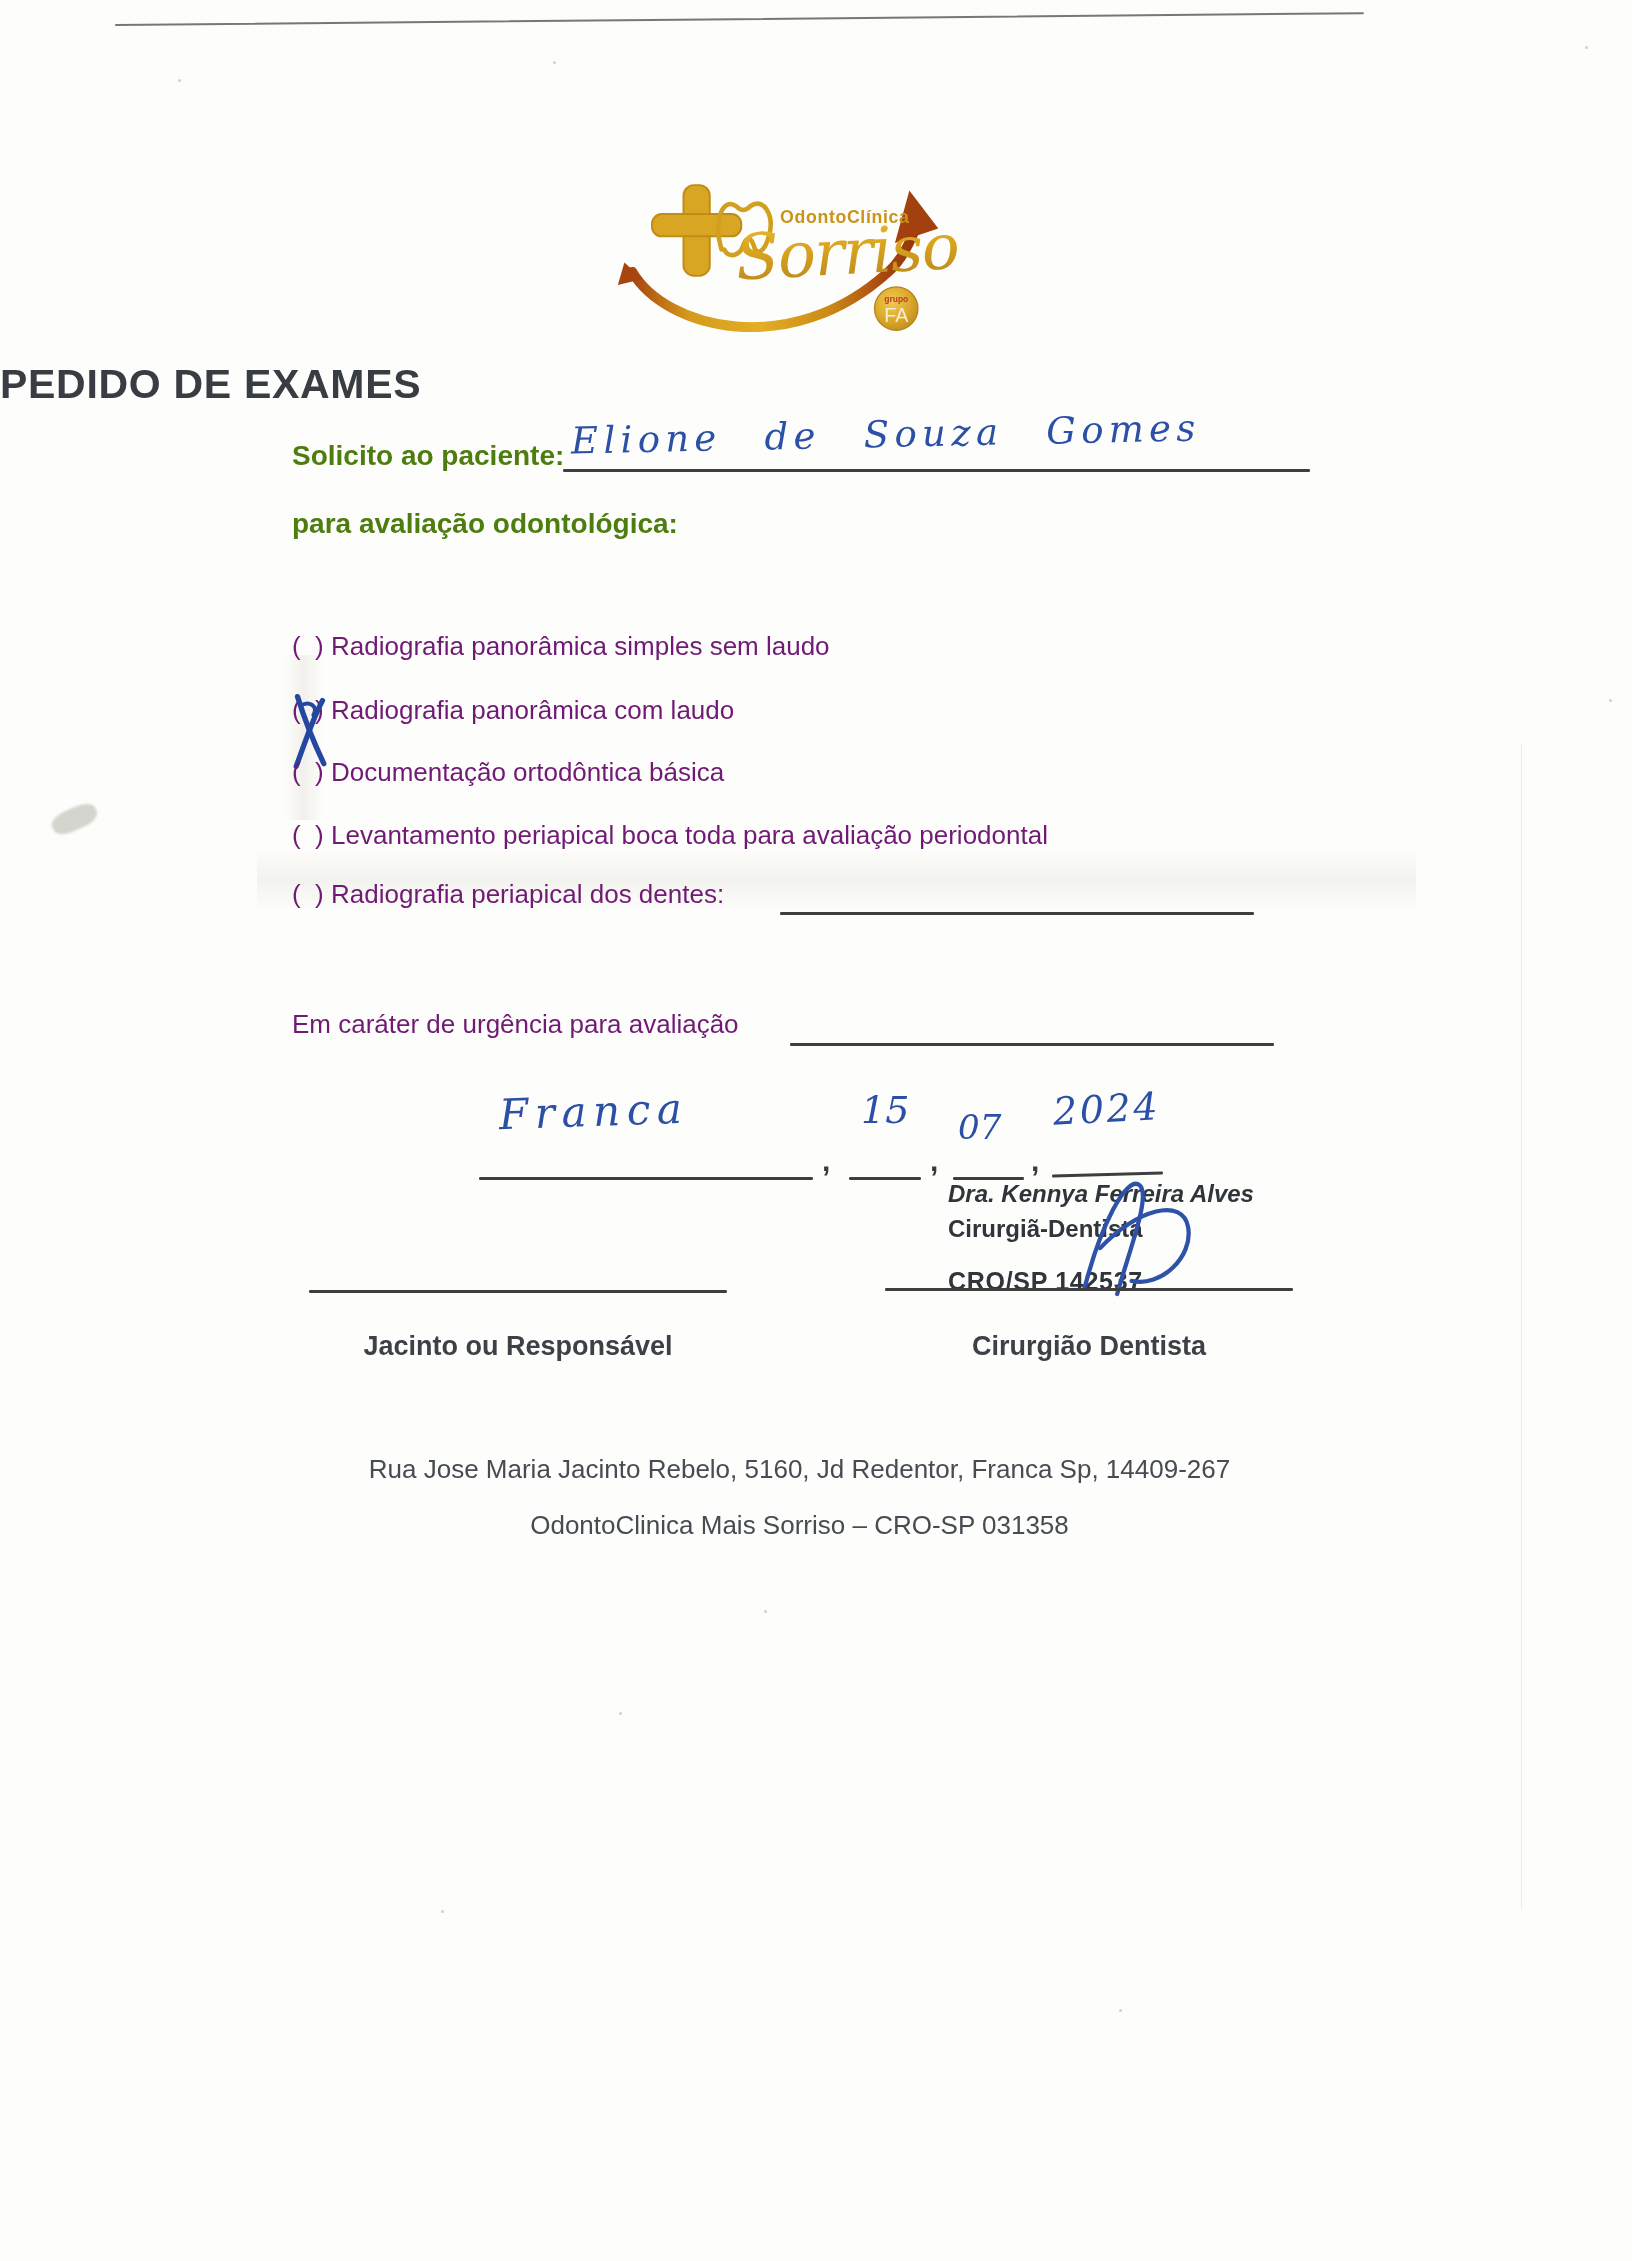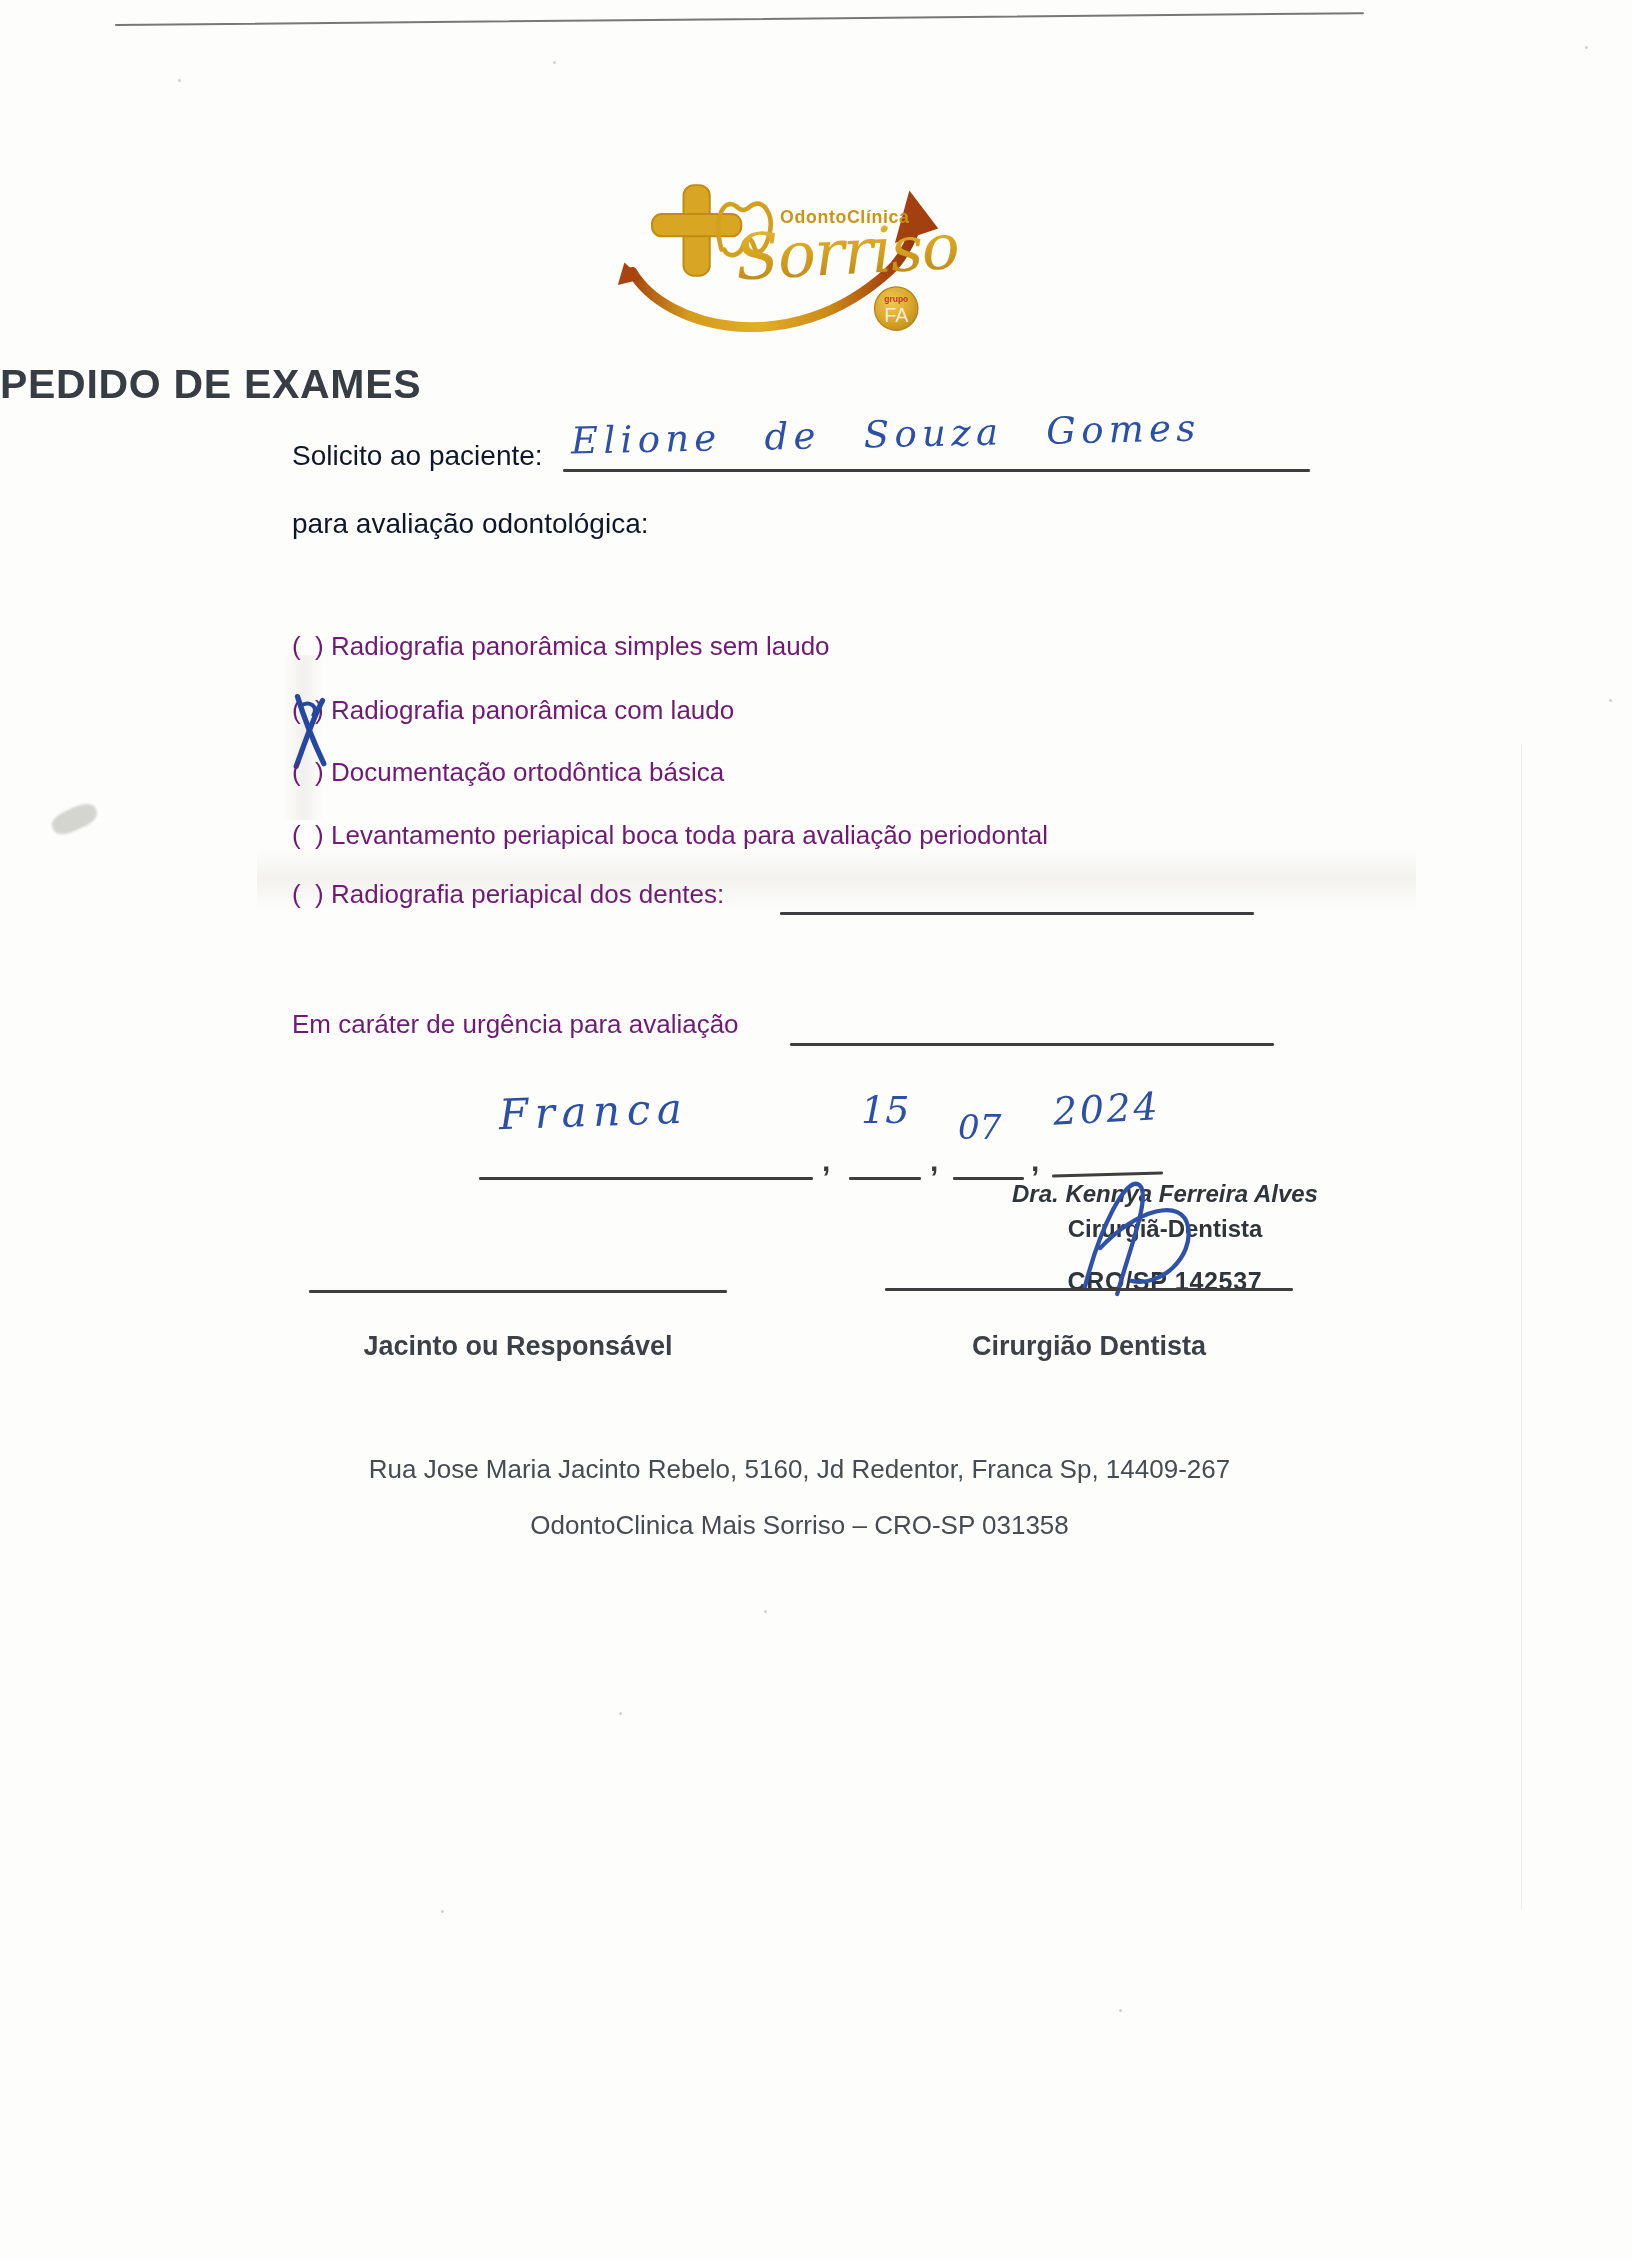--- a/index.html
+++ b/index.html
@@ -21,30 +21,30 @@
   .shade-band{left:257px;top:848px;width:1159px;height:63px;
     background:linear-gradient(180deg,rgba(205,202,192,0),rgba(205,202,192,.22),rgba(205,202,192,0));}
   .fold-streak{left:284px;top:655px;width:39px;height:165px;
     background:linear-gradient(90deg,rgba(214,210,202,0),rgba(214,210,202,.30),rgba(214,210,202,0));}
   .speck{width:3.3px;height:3.3px;border-radius:50%;background:#bdbdb5;opacity:.7;}
   
   .doc-title{
     left:0;right:34px;top:361px;text-align:left;
     font-size:41px;font-weight:700;color:#383d43;letter-spacing:0.7px;
   }
-  .body-text{font-size:28px;color:#0f172a;}
+  .body-text{font-size:28px;color:#4d7c0f;font-weight:bold;}
   .bold-text{font-size:26px;font-weight:400;color:#701a75;}
   .hline{background:#3e3e3e;height:2.6px;border-radius:1.3px;}
   
   .ink{
     font-family:"DejaVu Serif",serif;font-style:italic;color:#2b50a6;
     white-space:nowrap;
   }
   .stamp{
-    left:948px;top:1180px;width:434px;text-align:center;color:#30353b;
+    left:948px;top:1180px;width:434px;text-align:left;color:#30353b;
   }
   .stamp .l1{font-size:24px;font-weight:700;font-style:italic;}
   .stamp .l2{font-size:24px;font-weight:700;margin-top:7.2px;}
   .stamp .l3{font-size:25px;font-weight:700;margin-top:24px;letter-spacing:0.7px;}
   .sig-label{font-size:27px;font-weight:700;color:#3c4147;text-align:center;}
   .footer-text{font-size:26px;color:#474c52;text-align:center;left:0;right:34px;}
   .comma{font-size:30px;color:#3b3b3b;font-weight:600;}
 </style>
 </head>
 <body>

